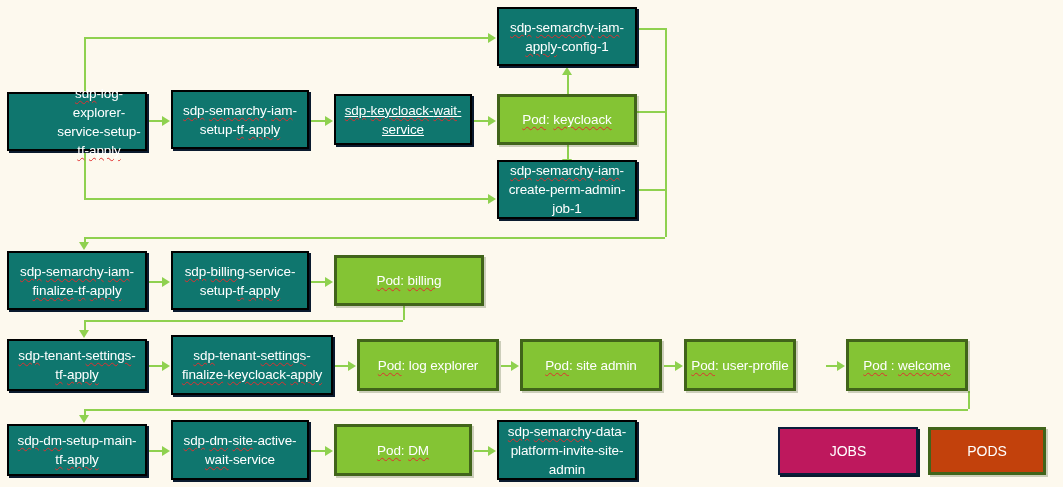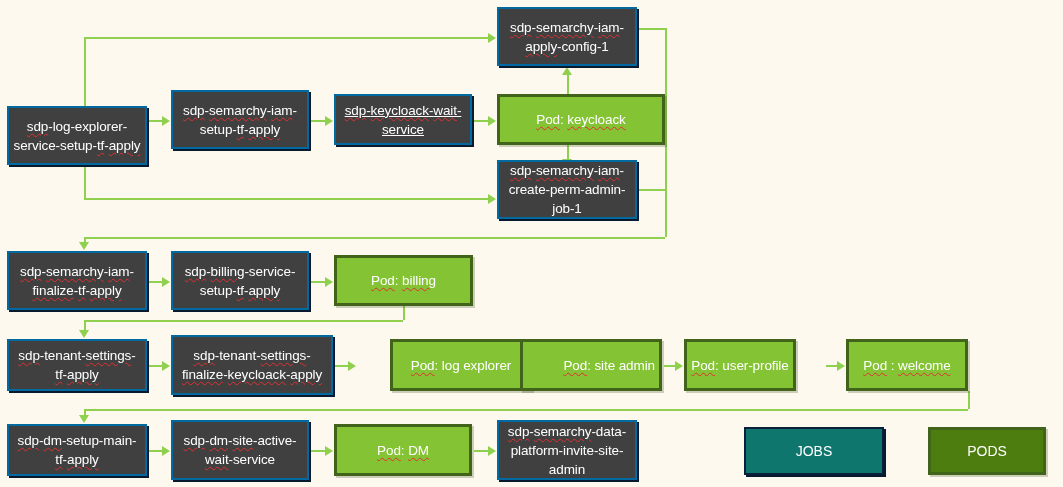--- a/index.html
+++ b/index.html
@@ -23,22 +23,22 @@
     justify-content: center;
     text-align: center;
     color: #ffffff;
     font-size: 13.5px;
     line-height: 19px;
     letter-spacing: -0.1px;
     padding: 2px 4px;
     z-index: 5;
   }
   .node.job {
-    background: #404040;
-    border: 2px solid #0369a1;
+    background: #0f766e;
+    border: 2px solid #000000;
     box-shadow: 2px 2px 0 0 #0a1a2e;
   }
   .node.pod {
     background: #84c434;
     border: 3px solid #41641a;
     box-shadow: 2px 2px 0 0 rgba(60,80,30,0.25);
   }
   .node .label {
     display: block;
     width: 100%;
@@ -139,57 +139,57 @@
       <div class="edge v" style="left: 403px; top: 306px; height: 14px; background: rgb(143, 209, 79);"></div>
       <div class="edge h" style="left: 84px; top: 320px; width: 319px; background: rgb(143, 209, 79);"></div>
       <div class="edge v" style="left: 84px; top: 320px; height: 11px; background: rgb(143, 209, 79);"></div>
       <div class="arrow down" style="left: 79px; top: 330px;"></div>
       <div class="edge v" style="left: 968px; top: 391px; height: 18px; background: rgb(143, 209, 79);"></div>
       <div class="edge h" style="left: 84px; top: 409px; width: 884px; background: rgb(143, 209, 79);"></div>
       <div class="edge v" style="left: 84px; top: 409px; height: 7px; background: rgb(143, 209, 79);"></div>
       <div class="arrow down" style="left: 79px; top: 415px;"></div>
     </div>
   <div id="nodes-layer">
-      <div class="node job" style="left: 7px; top: 106px; width: 140px; height: 59px;">
+      <div class="node job" style="left: 7px; top: 92px; width: 140px; height: 59px; padding-left: 48px;">
         <span class="label"><span class="sp">sdp</span>-log-explorer-service-setup-<span class="sp">tf</span>-<span class="sp">apply</span></span>
       </div>
       <div class="node job" style="left: 171px; top: 90px; width: 138px; height: 59px;">
         <span class="label"><span class="sp">sdp</span>-<span class="sp">semarchy</span>-<span class="sp">iam</span>-setup-<span class="sp">tf</span>-<span class="sp">apply</span></span>
       </div>
       <div class="node job" style="left: 334px; top: 94px; width: 138px; height: 51px; text-decoration: underline;">
         <span class="label"><span class="sp">sdp</span>-<span class="sp">keycloack</span>-<span class="sp">wait</span>-service</span>
       </div>
-      <div class="node pod" style="left: 497px; top: 94px; width: 168px; height: 51px;">
+      <div class="node pod" style="left: 497px; top: 94px; width: 140px; height: 51px;">
         <span class="label"><span class="sp">Pod</span>: <span class="sp">keycloack</span></span>
       </div>
       <div class="node job" style="left: 497px; top: 7px; width: 140px; height: 59px;">
         <span class="label"><span class="sp">sdp</span>-<span class="sp">semarchy</span>-<span class="sp">iam</span>-<span class="sp">apply</span>-config-1</span>
       </div>
       <div class="node job" style="left: 497px; top: 160px; width: 140px; height: 59px;">
         <span class="label"><span class="sp">sdp</span>-<span class="sp">semarchy</span>-<span class="sp">iam</span>-create-perm-admin-job-1</span>
       </div>
       <div class="node job" style="left: 7px; top: 251px; width: 140px; height: 59px;">
         <span class="label"><span class="sp">sdp</span>-<span class="sp">semarchy</span>-<span class="sp">iam</span>-<span class="sp">finalize</span>-<span class="sp">tf</span>-<span class="sp">apply</span></span>
       </div>
       <div class="node job" style="left: 171px; top: 251px; width: 138px; height: 59px;">
         <span class="label"><span class="sp">sdp</span>-<span class="sp">billing</span>-service-setup-<span class="sp">tf</span>-<span class="sp">apply</span></span>
       </div>
-      <div class="node pod" style="left: 334px; top: 255px; width: 139px; height: 51px;">
+      <div class="node pod" style="left: 334px; top: 255px; width: 150px; height: 51px;">
         <span class="label"><span class="sp">Pod</span>:  <span class="sp">billing</span></span>
       </div>
       <div class="node job" style="left: 7px; top: 339px; width: 140px; height: 52px;">
         <span class="label"><span class="sp">sdp</span>-tenant-<span class="sp">settings</span>-<span class="sp">tf</span>-<span class="sp">apply</span></span>
       </div>
       <div class="node job" style="left: 171px; top: 335px; width: 162px; height: 60px;">
         <span class="label"><span class="sp">sdp</span>-tenant-<span class="sp">settings</span>-<span class="sp">finalize</span>-<span class="sp">keycloack</span>-<span class="sp">apply</span></span>
       </div>
-      <div class="node pod" style="left: 357px; top: 339px; width: 142px; height: 52px; margin-left: 33px;">
+      <div class="node pod" style="left: 357px; top: 339px; width: 142px; height: 52px;">
         <span class="label"><span class="sp">Pod</span>: log explorer</span>
       </div>
-      <div class="node pod" style="left: 520px; top: 339px; width: 142px; height: 52px; text-align: right;">
+      <div class="node pod" style="left: 520px; top: 339px; width: 142px; height: 52px;">
         <span class="label"><span class="sp">Pod</span>: site admin</span>
       </div>
       <div class="node pod" style="left: 684px; top: 339px; width: 112px; height: 52px;">
         <span class="label"><span class="sp">Pod</span>: user-profile</span>
       </div>
       <div class="node pod" style="left: 846px; top: 339px; width: 122px; height: 52px;">
         <span class="label"><span class="sp">Pod</span> : <span class="sp">welcome</span></span>
       </div>
       <div class="node job" style="left: 7px; top: 424px; width: 140px; height: 52px;">
         <span class="label"><span class="sp">sdp</span>-<span class="sp">dm</span>-setup-main-<span class="sp">tf</span>-<span class="sp">apply</span></span>
@@ -198,19 +198,19 @@
         <span class="label"><span class="sp">sdp</span>-<span class="sp">dm</span>-<span class="sp">site</span>-active-<span class="sp">wait</span>-service</span>
       </div>
       <div class="node pod" style="left: 334px; top: 424px; width: 138px; height: 52px;">
         <span class="label"><span class="sp">Pod</span>: <span class="sp">DM</span></span>
       </div>
       <div class="node job" style="left: 497px; top: 420px; width: 140px; height: 60px;">
         <span class="label"><span class="sp">sdp</span>-<span class="sp">semarchy</span>-data-platform-invite-site-admin</span>
       </div>
     </div>
 
-  <div class="legend-box" id="legend-jobs" style="left: 744px; top: 427px; width: 140px; height: 48px; background: #0f766e; border: 2px solid rgb(10, 31, 58); box-shadow: rgb(10, 26, 46) 2px 2px 0px 0px; text-align: right;">
+  <div class="legend-box" id="legend-jobs" style="left: 778px; top: 427px; width: 140px; height: 48px; background: #be185d; border: 2px solid rgb(10, 31, 58); box-shadow: rgb(10, 26, 46) 2px 2px 0px 0px; text-align: right;">
     <span>JOBS</span>
   </div>
-  <div class="legend-box" id="legend-pods" style="left: 928px; top: 427px; width: 118px; height: 48px; background: #4d7c0f; border: 3px solid rgb(65, 100, 26); box-shadow: rgba(60, 80, 30, 0.25) 2px 2px 0px 0px;">
+  <div class="legend-box" id="legend-pods" style="left: 928px; top: 427px; width: 118px; height: 48px; background: #c2410c; border: 3px solid rgb(65, 100, 26); box-shadow: rgba(60, 80, 30, 0.25) 2px 2px 0px 0px;">
     <span>PODS</span>
   </div>
 </div>
 
 </body></html>

